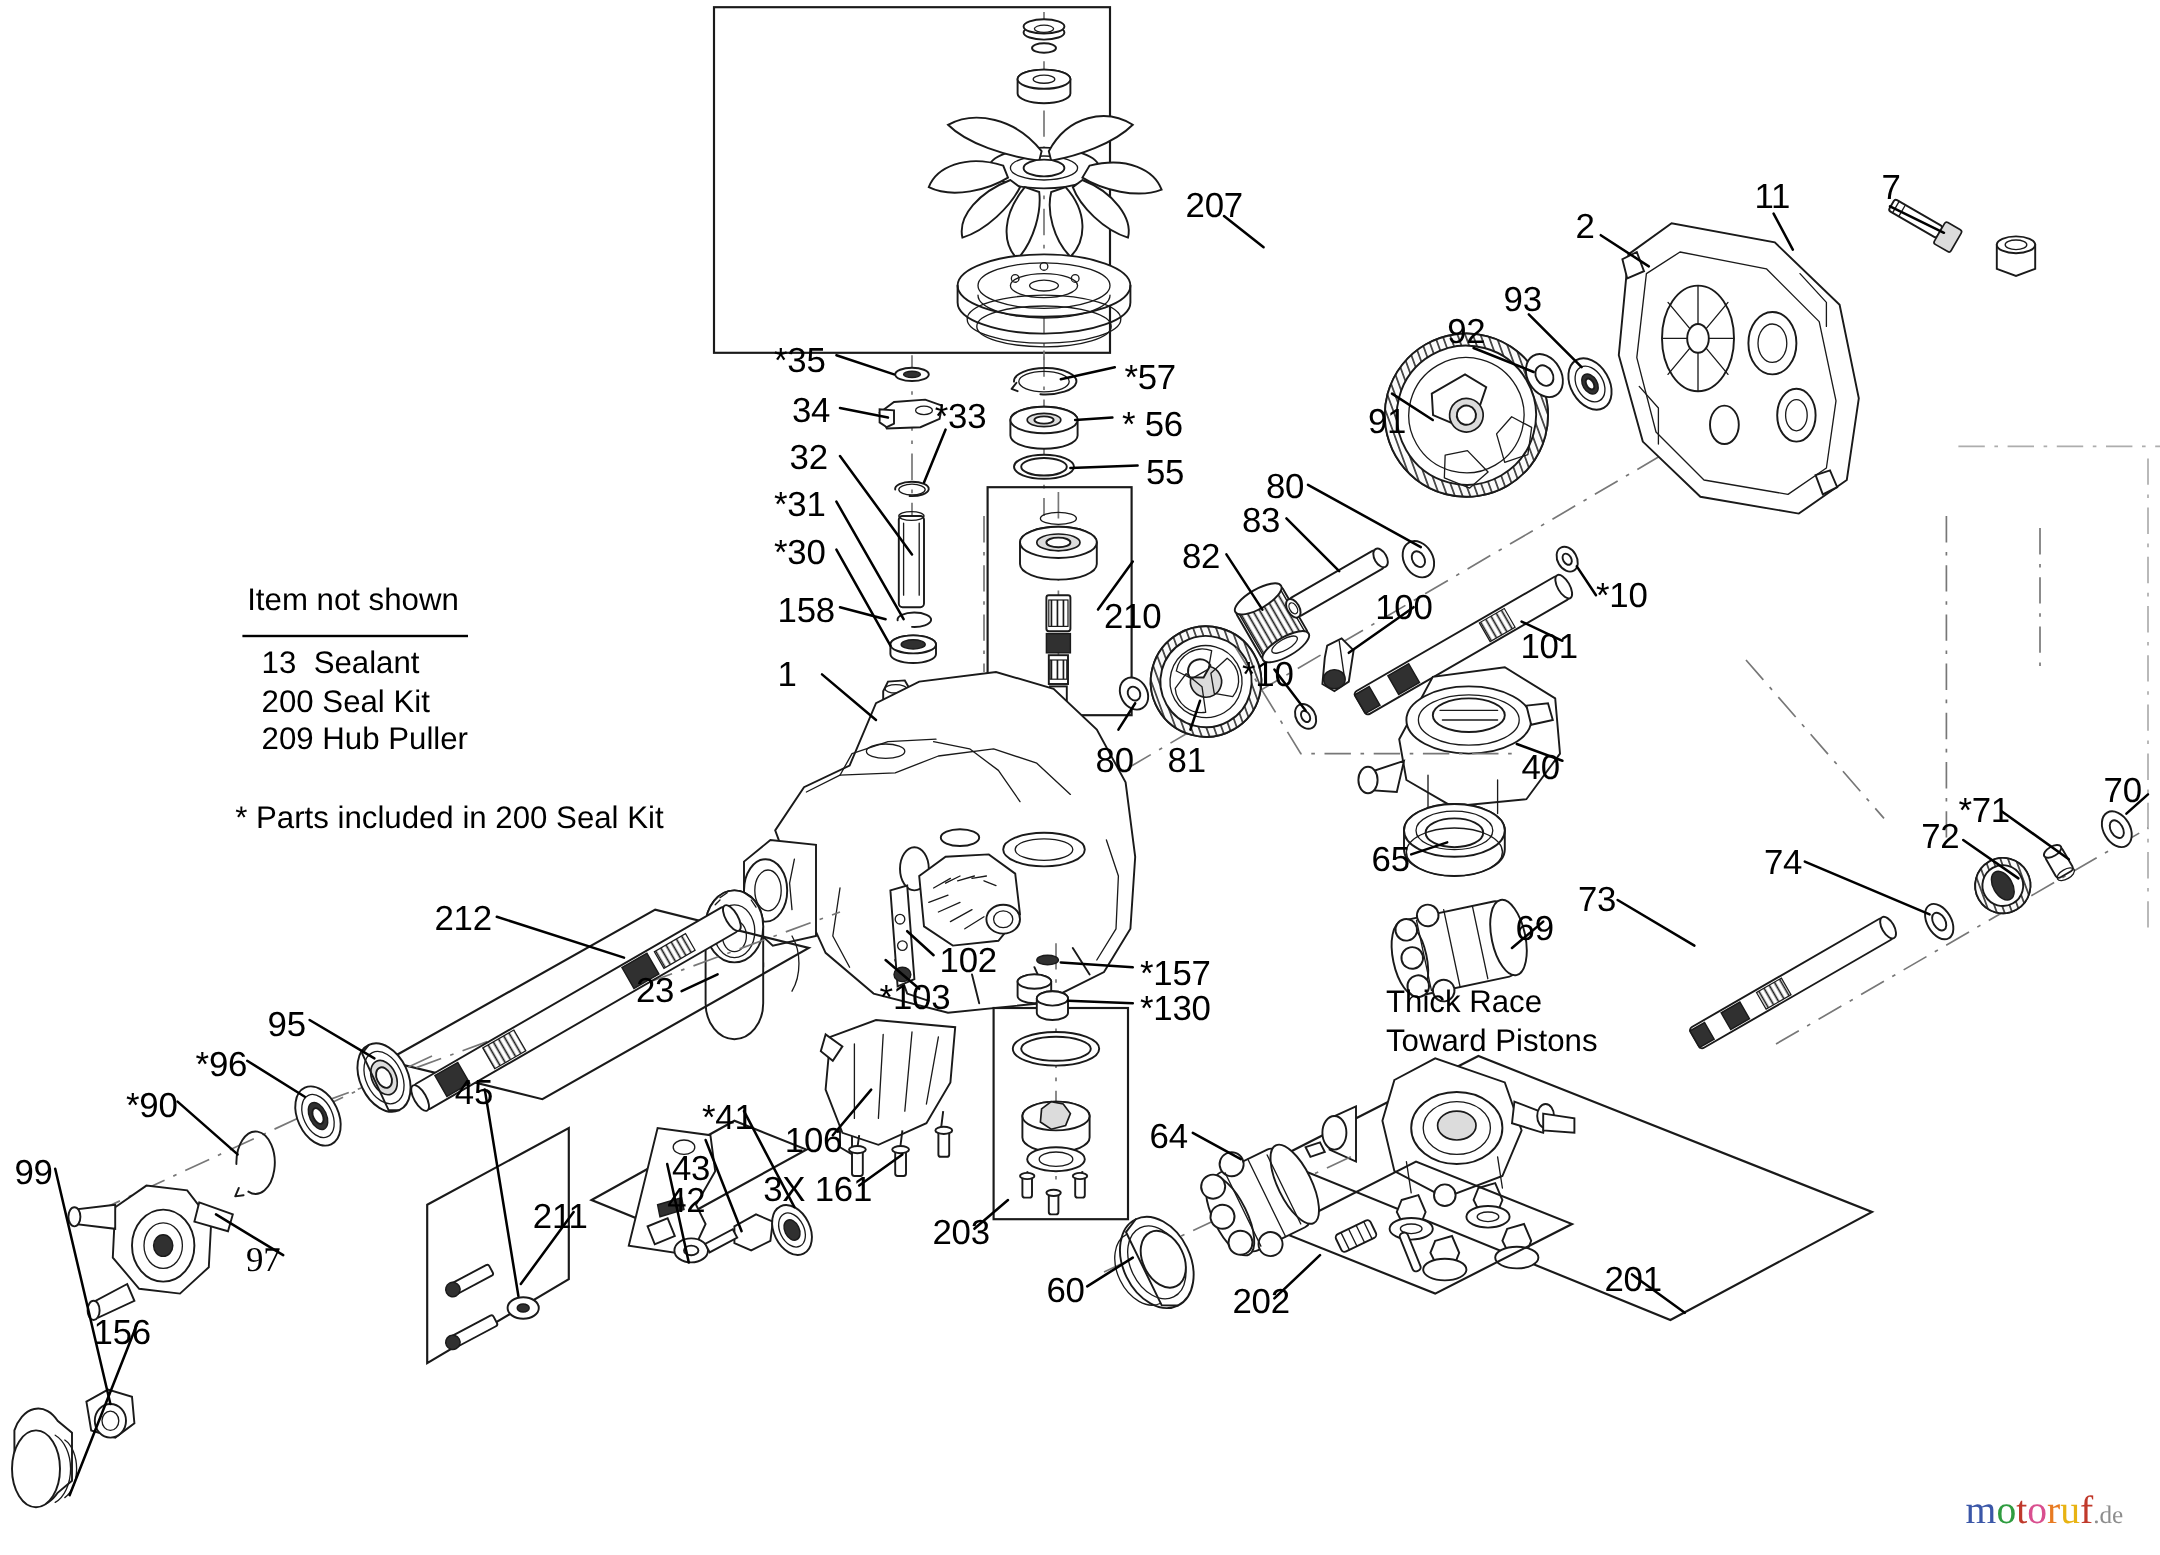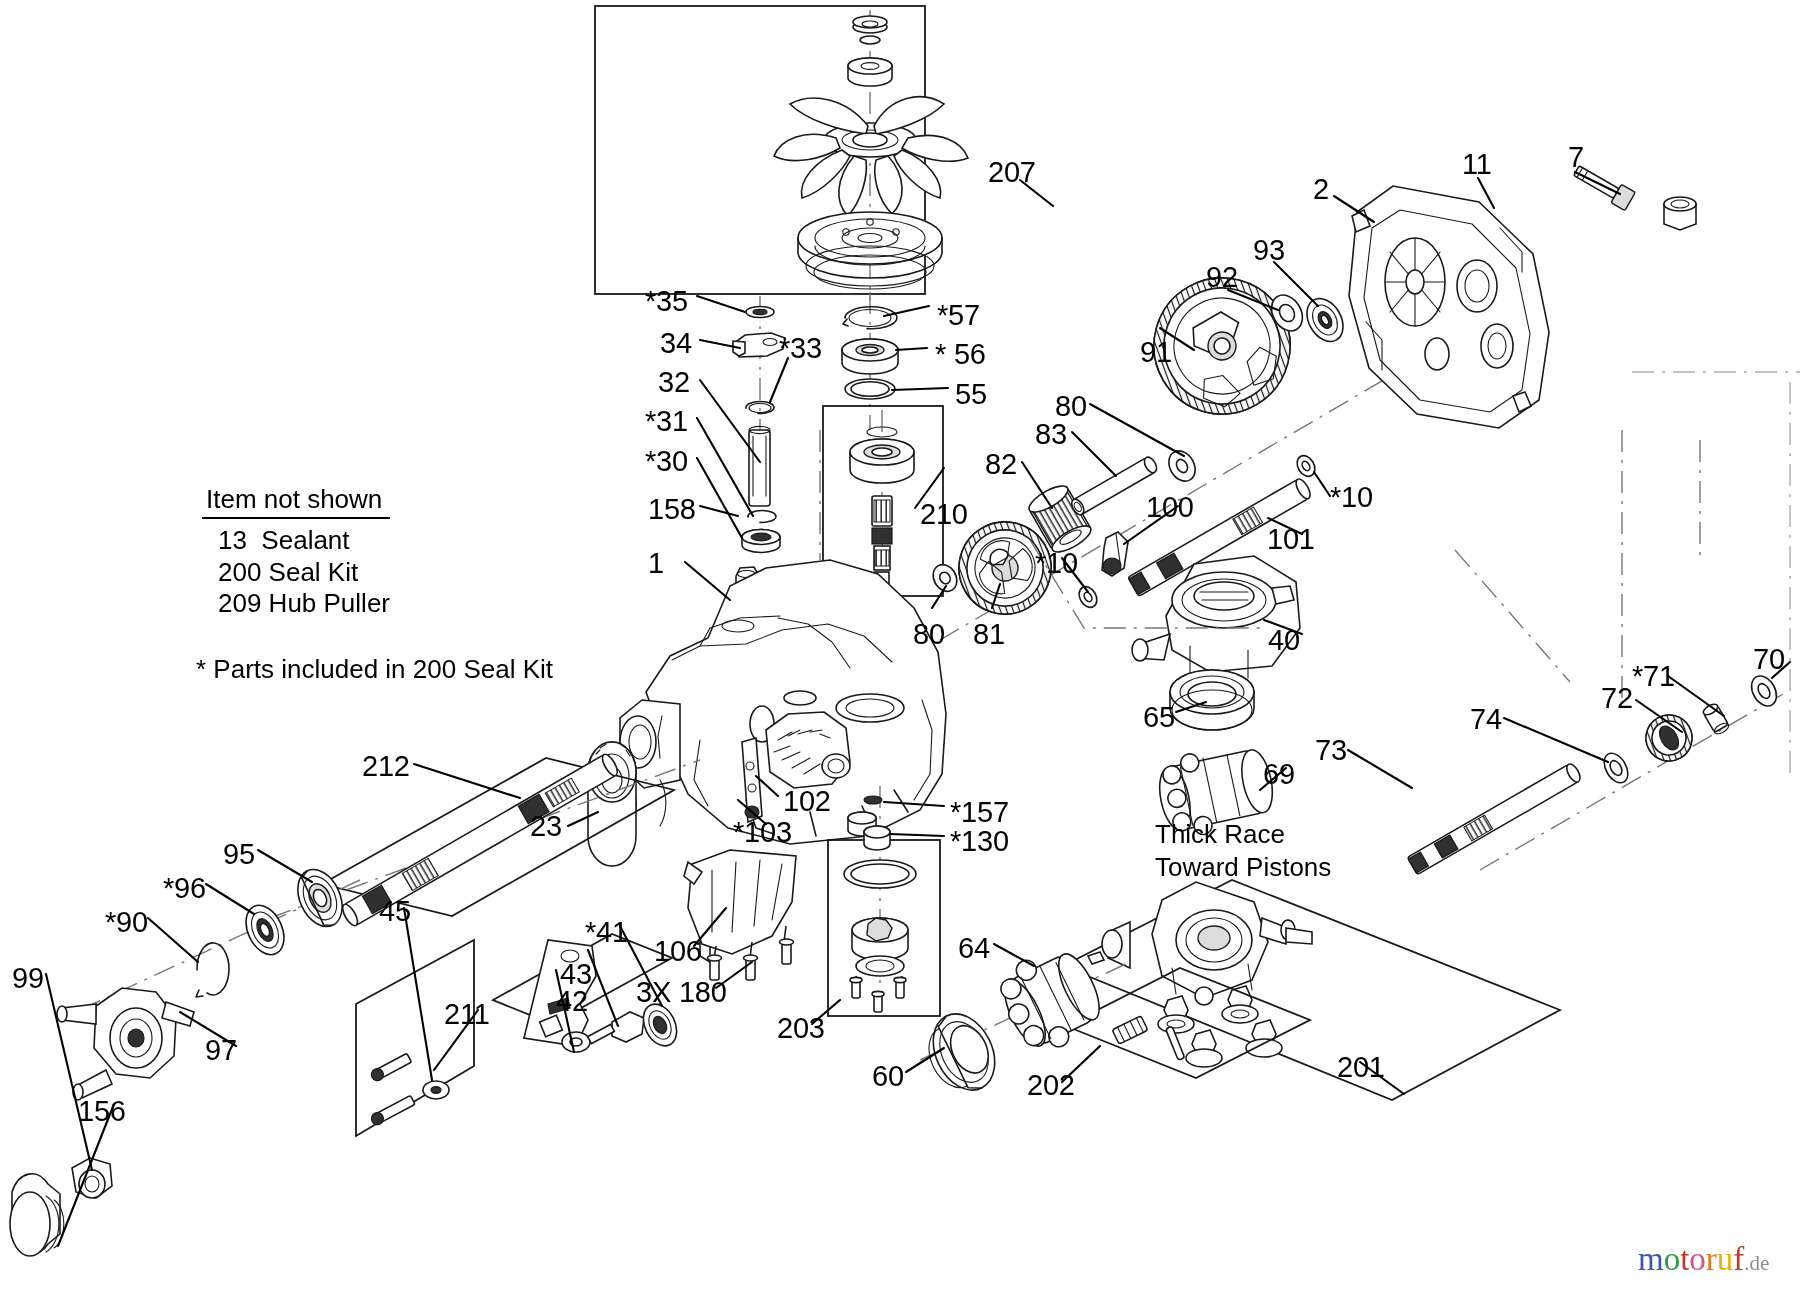--- a/index.html
+++ b/index.html
@@ -39,21 +39,21 @@
   #legend {
     position: absolute;
     left: 196px;
     top: 484px;
     width: 420px;
   }
   #legend .legend-title {
     font-size: 26px;
     border-bottom: 2px solid #000;
     display: inline-block;
-    padding: 0 8px 2px 4px;
+    padding: 0 8px 14px 4px;
     margin-left: 6px;
   }
   #legend ul {
     list-style: none;
     margin: 6px 0 0 0;
     padding: 0 0 0 22px;
   }
   #legend li {
     font-size: 26px;
     line-height: 1.22;
@@ -778,23 +778,23 @@
       <div class="callout" style="left: 223px; top: 840px;">95</div>
       <div class="callout" style="left: 163px; top: 874px;">*96</div>
       <div class="callout" style="left: 585px; top: 918px;">*41</div>
       <div class="callout" style="left: 105px; top: 908px;">*90</div>
       <div class="callout" style="left: 379px; top: 897px;">45</div>
       <div class="callout" style="left: 556px; top: 940px; margin-top: 47px;">42</div>
       <div class="callout" style="left: 654px; top: 937px;">106</div>
       <div class="callout" style="left: 517px; top: 960px; margin-left: 43px;">43</div>
       <div class="callout" style="left: 958px; top: 934px;">64</div>
       <div class="callout" style="left: 12px; top: 964px;">99</div>
-      <div class="callout" style="left: 636px; top: 978px;">3X 180</div>
+      <div class="callout" style="left: 636px; top: 978px;">3X 161</div>
       <div class="callout" style="left: 444px; top: 1000px;">211</div>
-      <div class="callout" style="left: 205px; top: 1036px;">97</div>
+      <div class="callout" style="left: 205px; top: 1036px; font-family: Liberation Serif, serif;">97</div>
       <div class="callout" style="left: 777px; top: 1014px;">203</div>
       <div class="callout" style="left: 1337px; top: 1053px;">201</div>
       <div class="callout" style="left: 1027px; top: 1071px;">202</div>
       <div class="callout" style="left: 872px; top: 1062px; text-align: center;">60</div>
       <div class="callout" style="left: 78px; top: 1097px;">156</div>
     </div>
 
   <div id="watermark">
     <span id="wm-letters"><span style="color: rgb(59, 87, 168);">m</span><span style="color: rgb(47, 156, 63);">o</span><span style="color: rgb(192, 57, 43);">t</span><span style="color: rgb(217, 79, 143);">o</span><span style="color: rgb(232, 123, 34);">r</span><span style="color: rgb(232, 179, 19);">u</span><span style="color: rgb(192, 57, 43);">f</span></span><span class="w-suffix">.de</span>
   </div>

